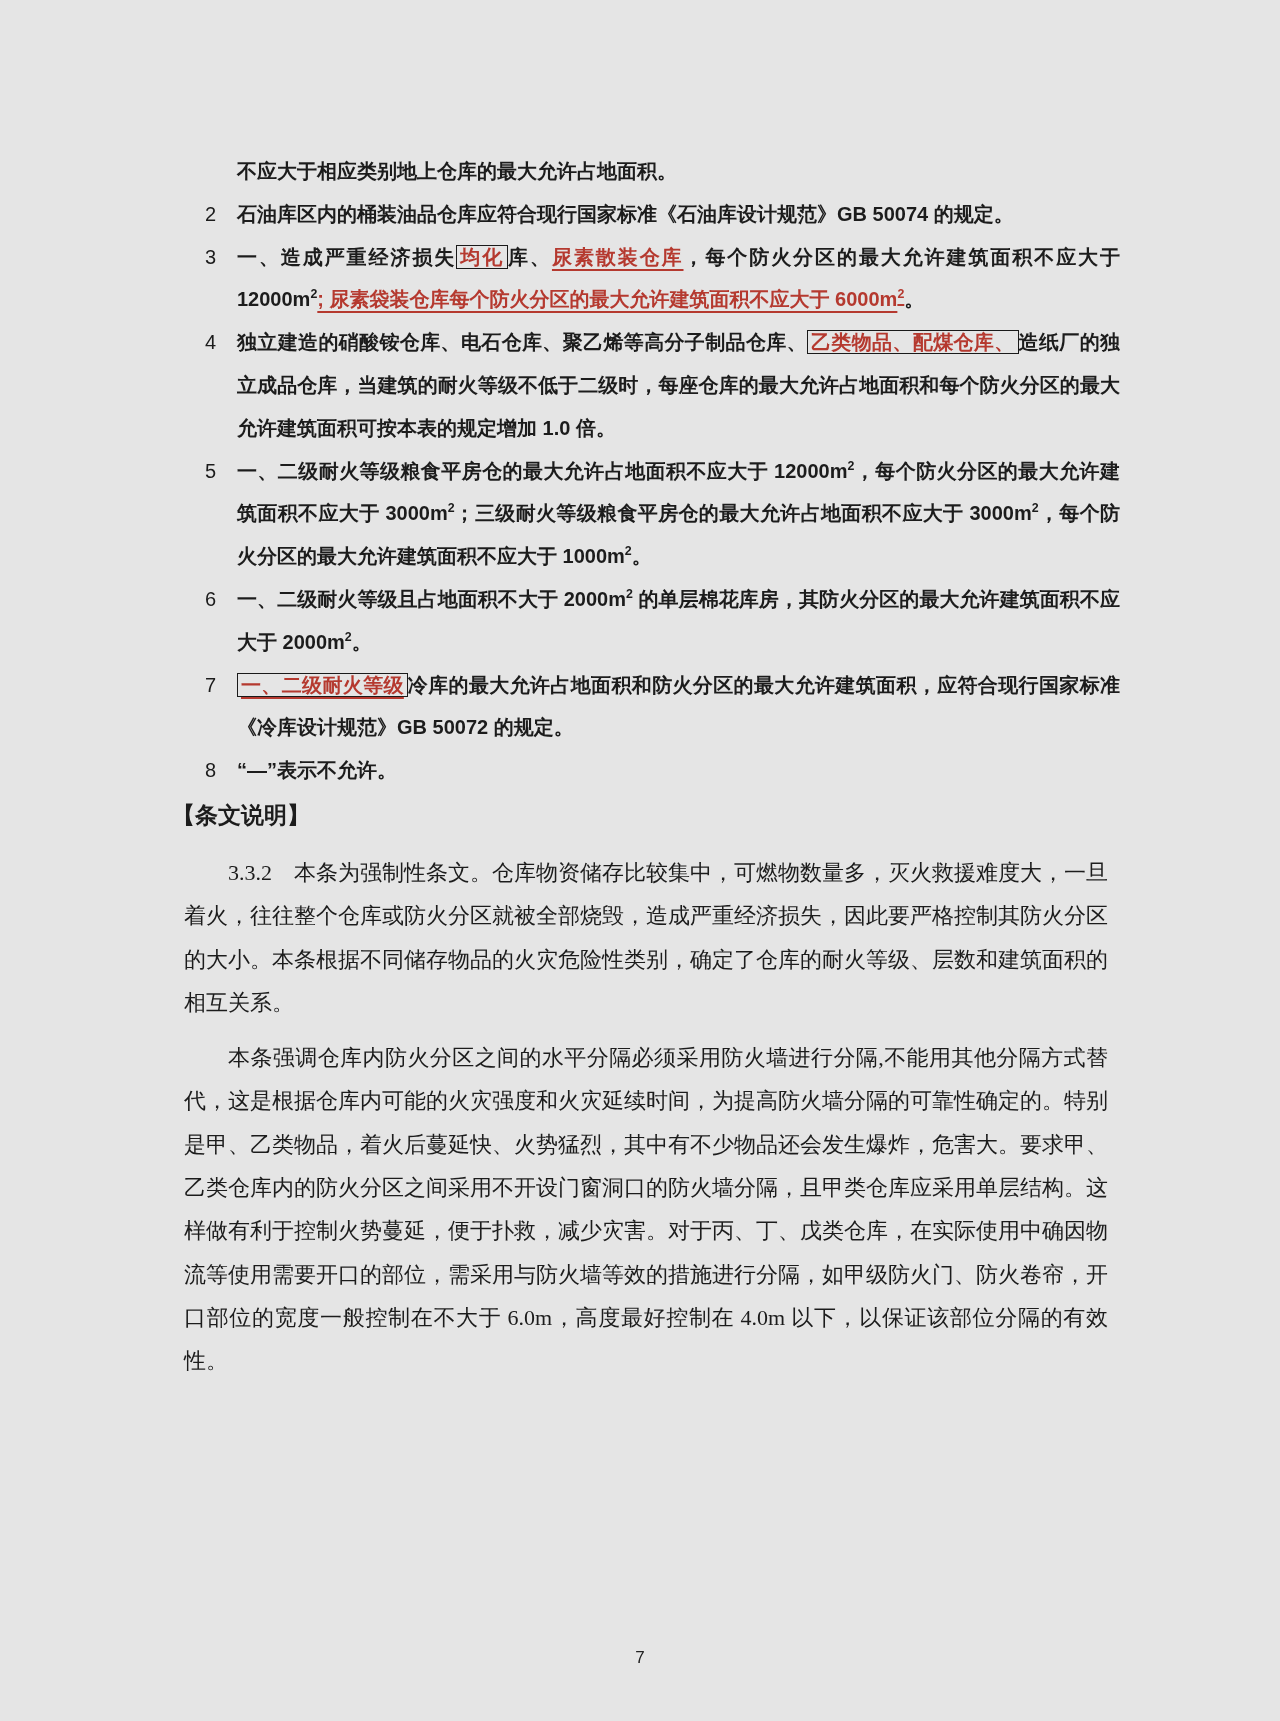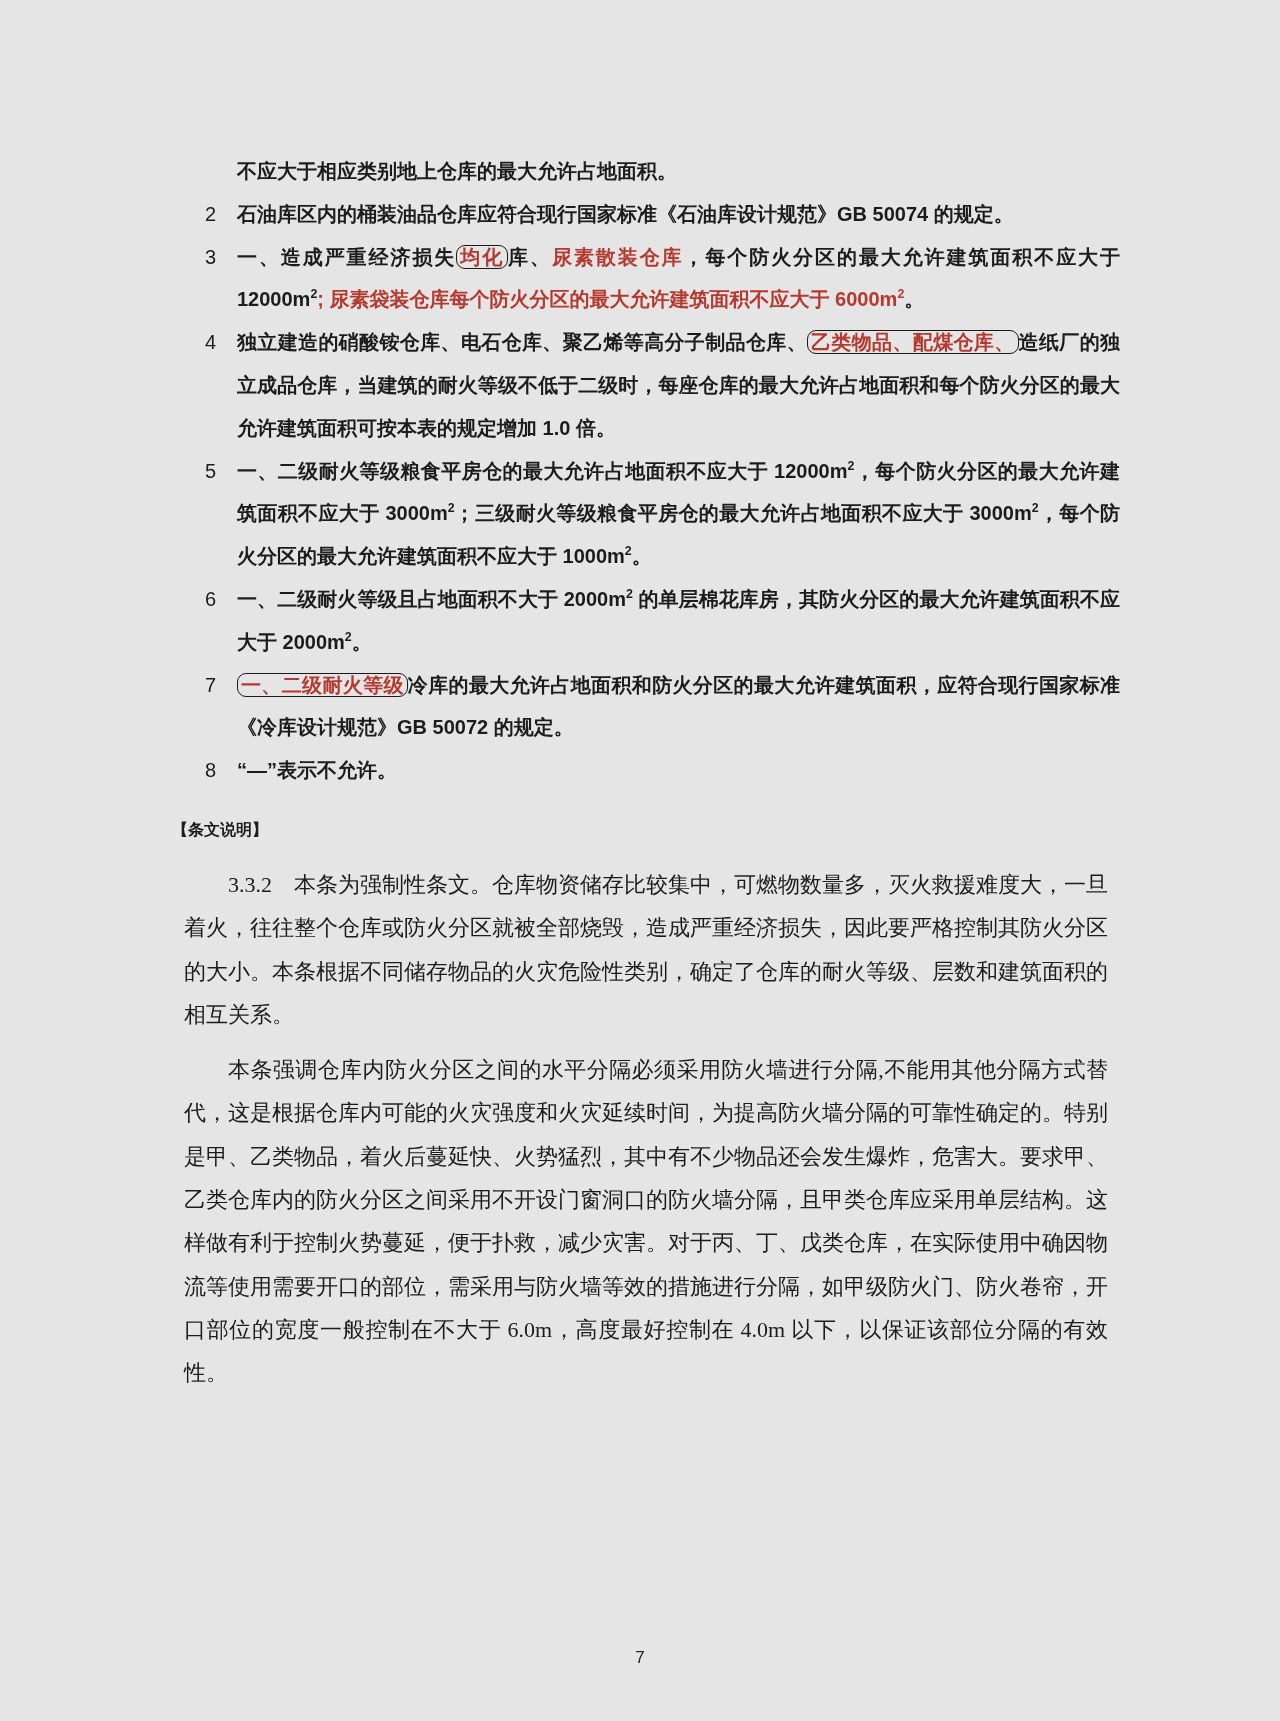--- a/index.html
+++ b/index.html
@@ -42,36 +42,37 @@
   }
   .note-text{
     flex:1;
     text-align:justify;
   }
   
   sup{
     font-size:0.62em;
     line-height:0;
   }
-  .red{color:var(--red);border-radius:9px;}
+  .red{color:var(--red);}
   .u{
+    text-decoration:underline;
     text-decoration-thickness:1.5px;
     text-underline-offset:5px;
   }
   .box{
     border:1.5px solid #1a1a1a;
     padding:0 3px;
   }
   
   .expl-heading{
-    font-family:Liberation Serif, serif;
+    font-family:Liberation Mono, monospace;
     font-weight:700;
-    font-size:16px;
+    font-size:23px;
     line-height:43px;
-    margin-top:16px;
+    margin-top:4px;
   }
   .expl{
     font-family:"Liberation Serif","DejaVu Serif",serif;
     font-size:22px;
     line-height:43.3px;
   }
   .expl p{
     margin:12px;
     text-indent:2em;
     text-align:justify;

